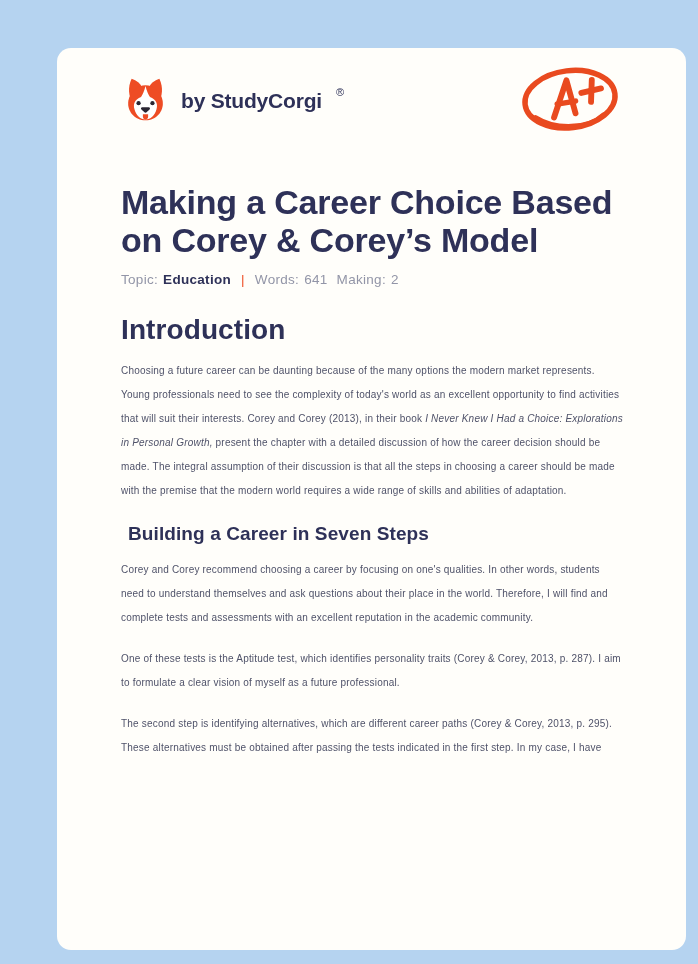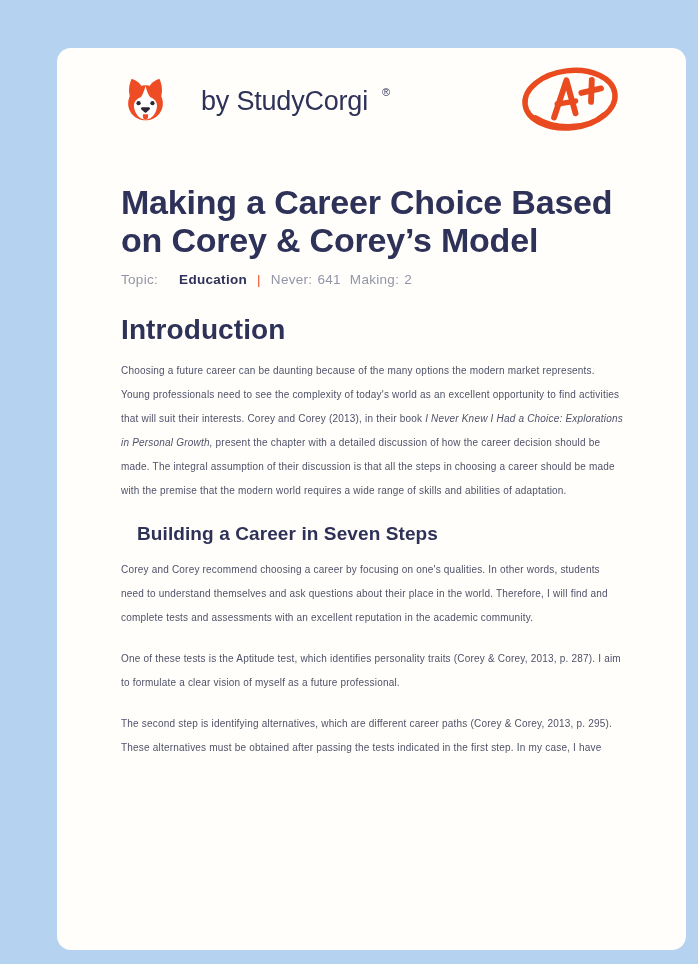--- a/index.html
+++ b/index.html
@@ -9,34 +9,34 @@
   *{margin:0;padding:0;box-sizing:border-box;}
   html,body{width:698px;height:964px;overflow:hidden;}
   body{background:var(--page-bg);font-family:"Liberation Sans","DejaVu Sans",sans-serif;position:relative;}
   .card{
     position:absolute;left:57px;top:48px;width:629px;height:902px;
     background:var(--card-bg);border-radius:14px;padding:14px 63px 28px 64px;overflow:hidden;
   }
   .header{display:flex;justify-content:space-between;align-items:center;height:78px;}
   .brand{display:flex;align-items:center;gap:11px;text-decoration:none;cursor:pointer;}
   .corgi{width:49px;height:49px;color:var(--accent);flex:0 0 auto;}
-  .brand-text{font-size:27px;font-weight:400;color:var(--navy);letter-spacing:-.2px;white-space:nowrap;margin-left:20px;}
+  .brand-text{font-size:21px;font-weight:700;color:var(--navy);letter-spacing:-.2px;white-space:nowrap;}
   .reg{font-size:11px;font-weight:400;color:var(--navy);position:relative;top:-9px;margin-left:3px;}
   .stamp{width:106px;height:76px;color:var(--stamp);}
   h1.title{
     font-size:34px;line-height:38px;font-weight:800;color:var(--navy);
     letter-spacing:-.2px;margin:43px 0 13px;max-width:505px;
   }
   .meta{display:flex;align-items:flex-start;font-size:13.5px;letter-spacing:.3px;color:var(--muted);margin-bottom:27px;}
   .meta .lbl{margin-right:5px;}
-  .topic-link{color:var(--navy);font-weight:700;text-decoration:none;cursor:pointer;margin-right:10px;margin-left:16px;}
+  .topic-link{color:var(--navy);font-weight:700;text-decoration:none;cursor:pointer;margin-right:10px;}
   .divider{color:var(--accent);margin-right:10px;font-weight:400;}
   .meta .val{margin-right:9px;}
   h2.section{font-size:28px;font-weight:700;color:var(--navy);letter-spacing:.1px;margin:27px 0 13px;}
-  h3.section{font-size:19px;font-weight:700;color:var(--navy);letter-spacing:.1px;margin:20px 16px 13px;}
+  h3.section{font-size:19px;font-weight:700;color:var(--navy);letter-spacing:.1px;margin:20px 7px 13px;}
   p.body{font-size:10px;line-height:24px;color:var(--body-text);letter-spacing:.2px;max-width:502px;margin:0 0 17px;}
   p.body em{font-style:italic;}
 </style>
 </head>
 <body>
 
 <div class="card">
 
   <header class="header">
     <a class="brand">
@@ -66,21 +66,21 @@
       </g>
     </svg>
   </header>
 
   <h1 class="title">Making a Career Choice Based on Corey &amp; Corey’s Model</h1>
 
   <div class="meta">
     <span class="lbl">Topic:</span>
     <a class="topic-link">Education</a>
     <span class="divider">|</span>
-    <span class="lbl">Never:</span>
+    <span class="lbl">Words:</span>
     <span class="val">641</span>
     <span class="lbl">Making:</span>
     <span class="val">2</span>
   </div>
 
   <h2 class="section">Introduction</h2>
 
   <p class="body"><span>Choosing a future career can be daunting because of the many options the modern market represents. Young professionals need to see the complexity of today's world as an excellent opportunity to find activities that will suit their interests. Corey and Corey (2013), in their book </span><em>I Never Knew I Had a Choice: Explorations in Personal Growth,</em><span> present the chapter with a detailed discussion of how the career decision should be made. The integral assumption of their discussion is that all the steps in choosing a career should be made with the premise that the modern world requires a wide range of skills and abilities of adaptation.</span></p>
 
   <h3 class="section">Building a Career in Seven Steps</h3>

